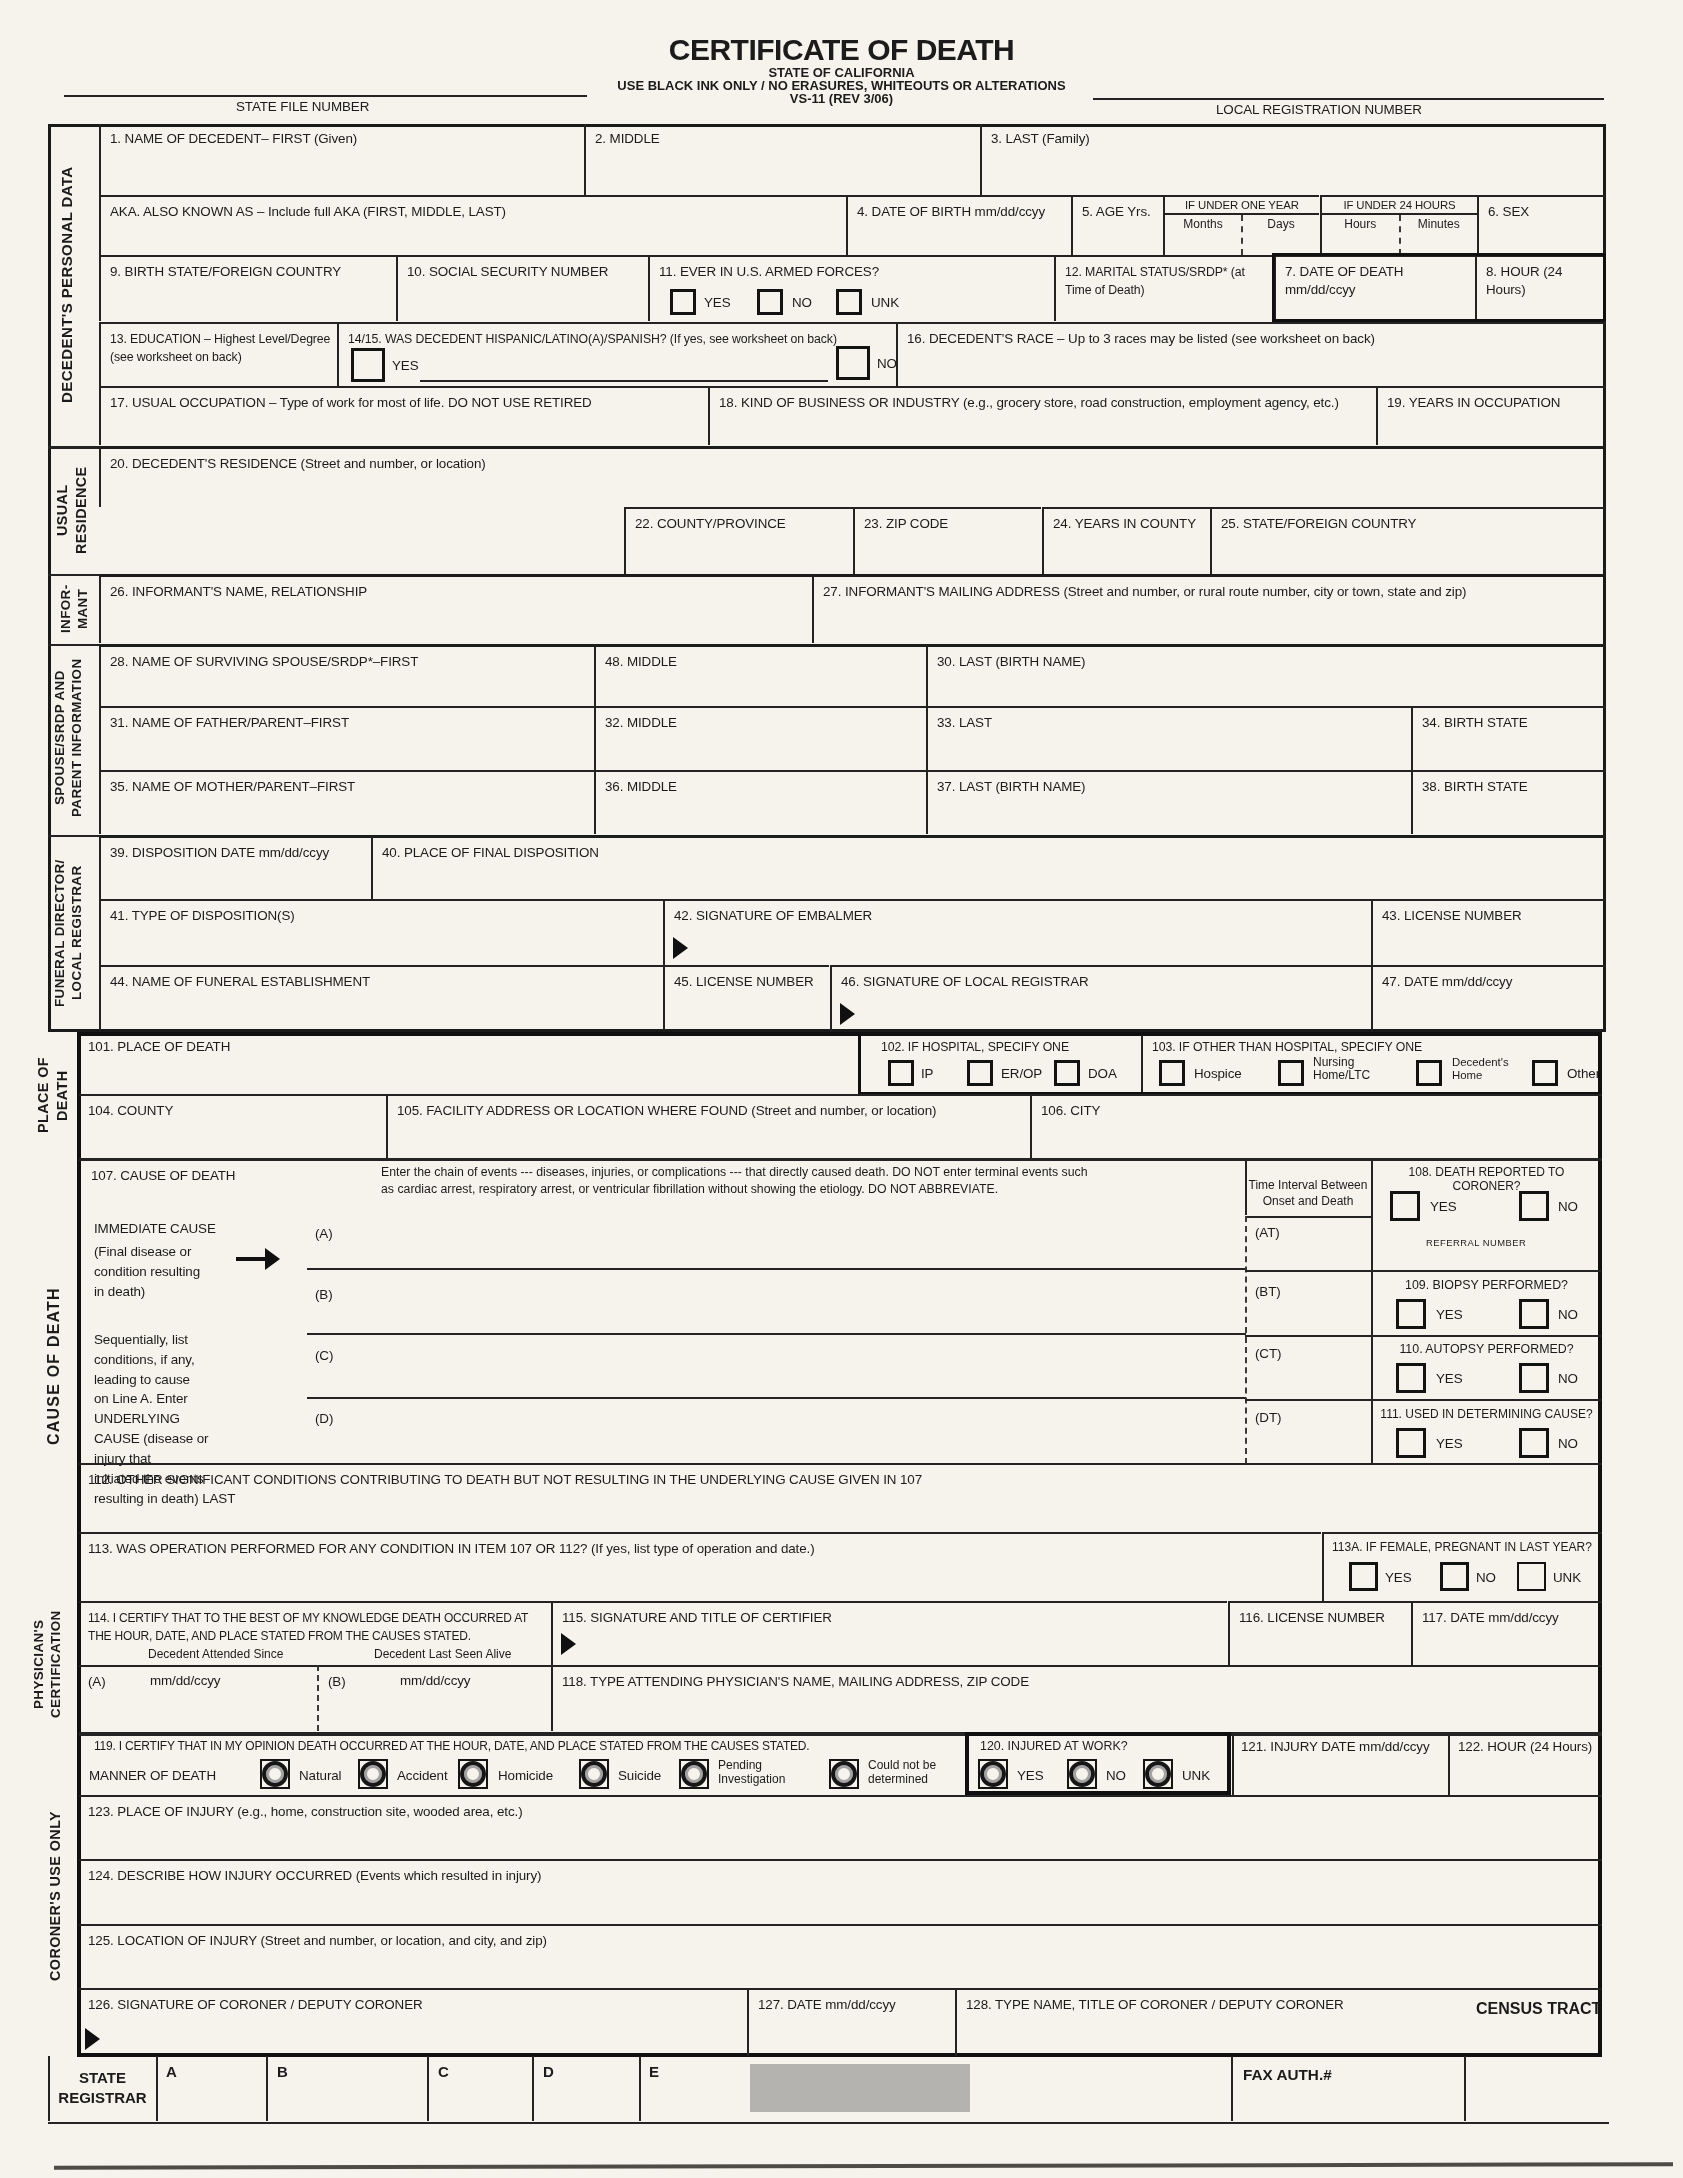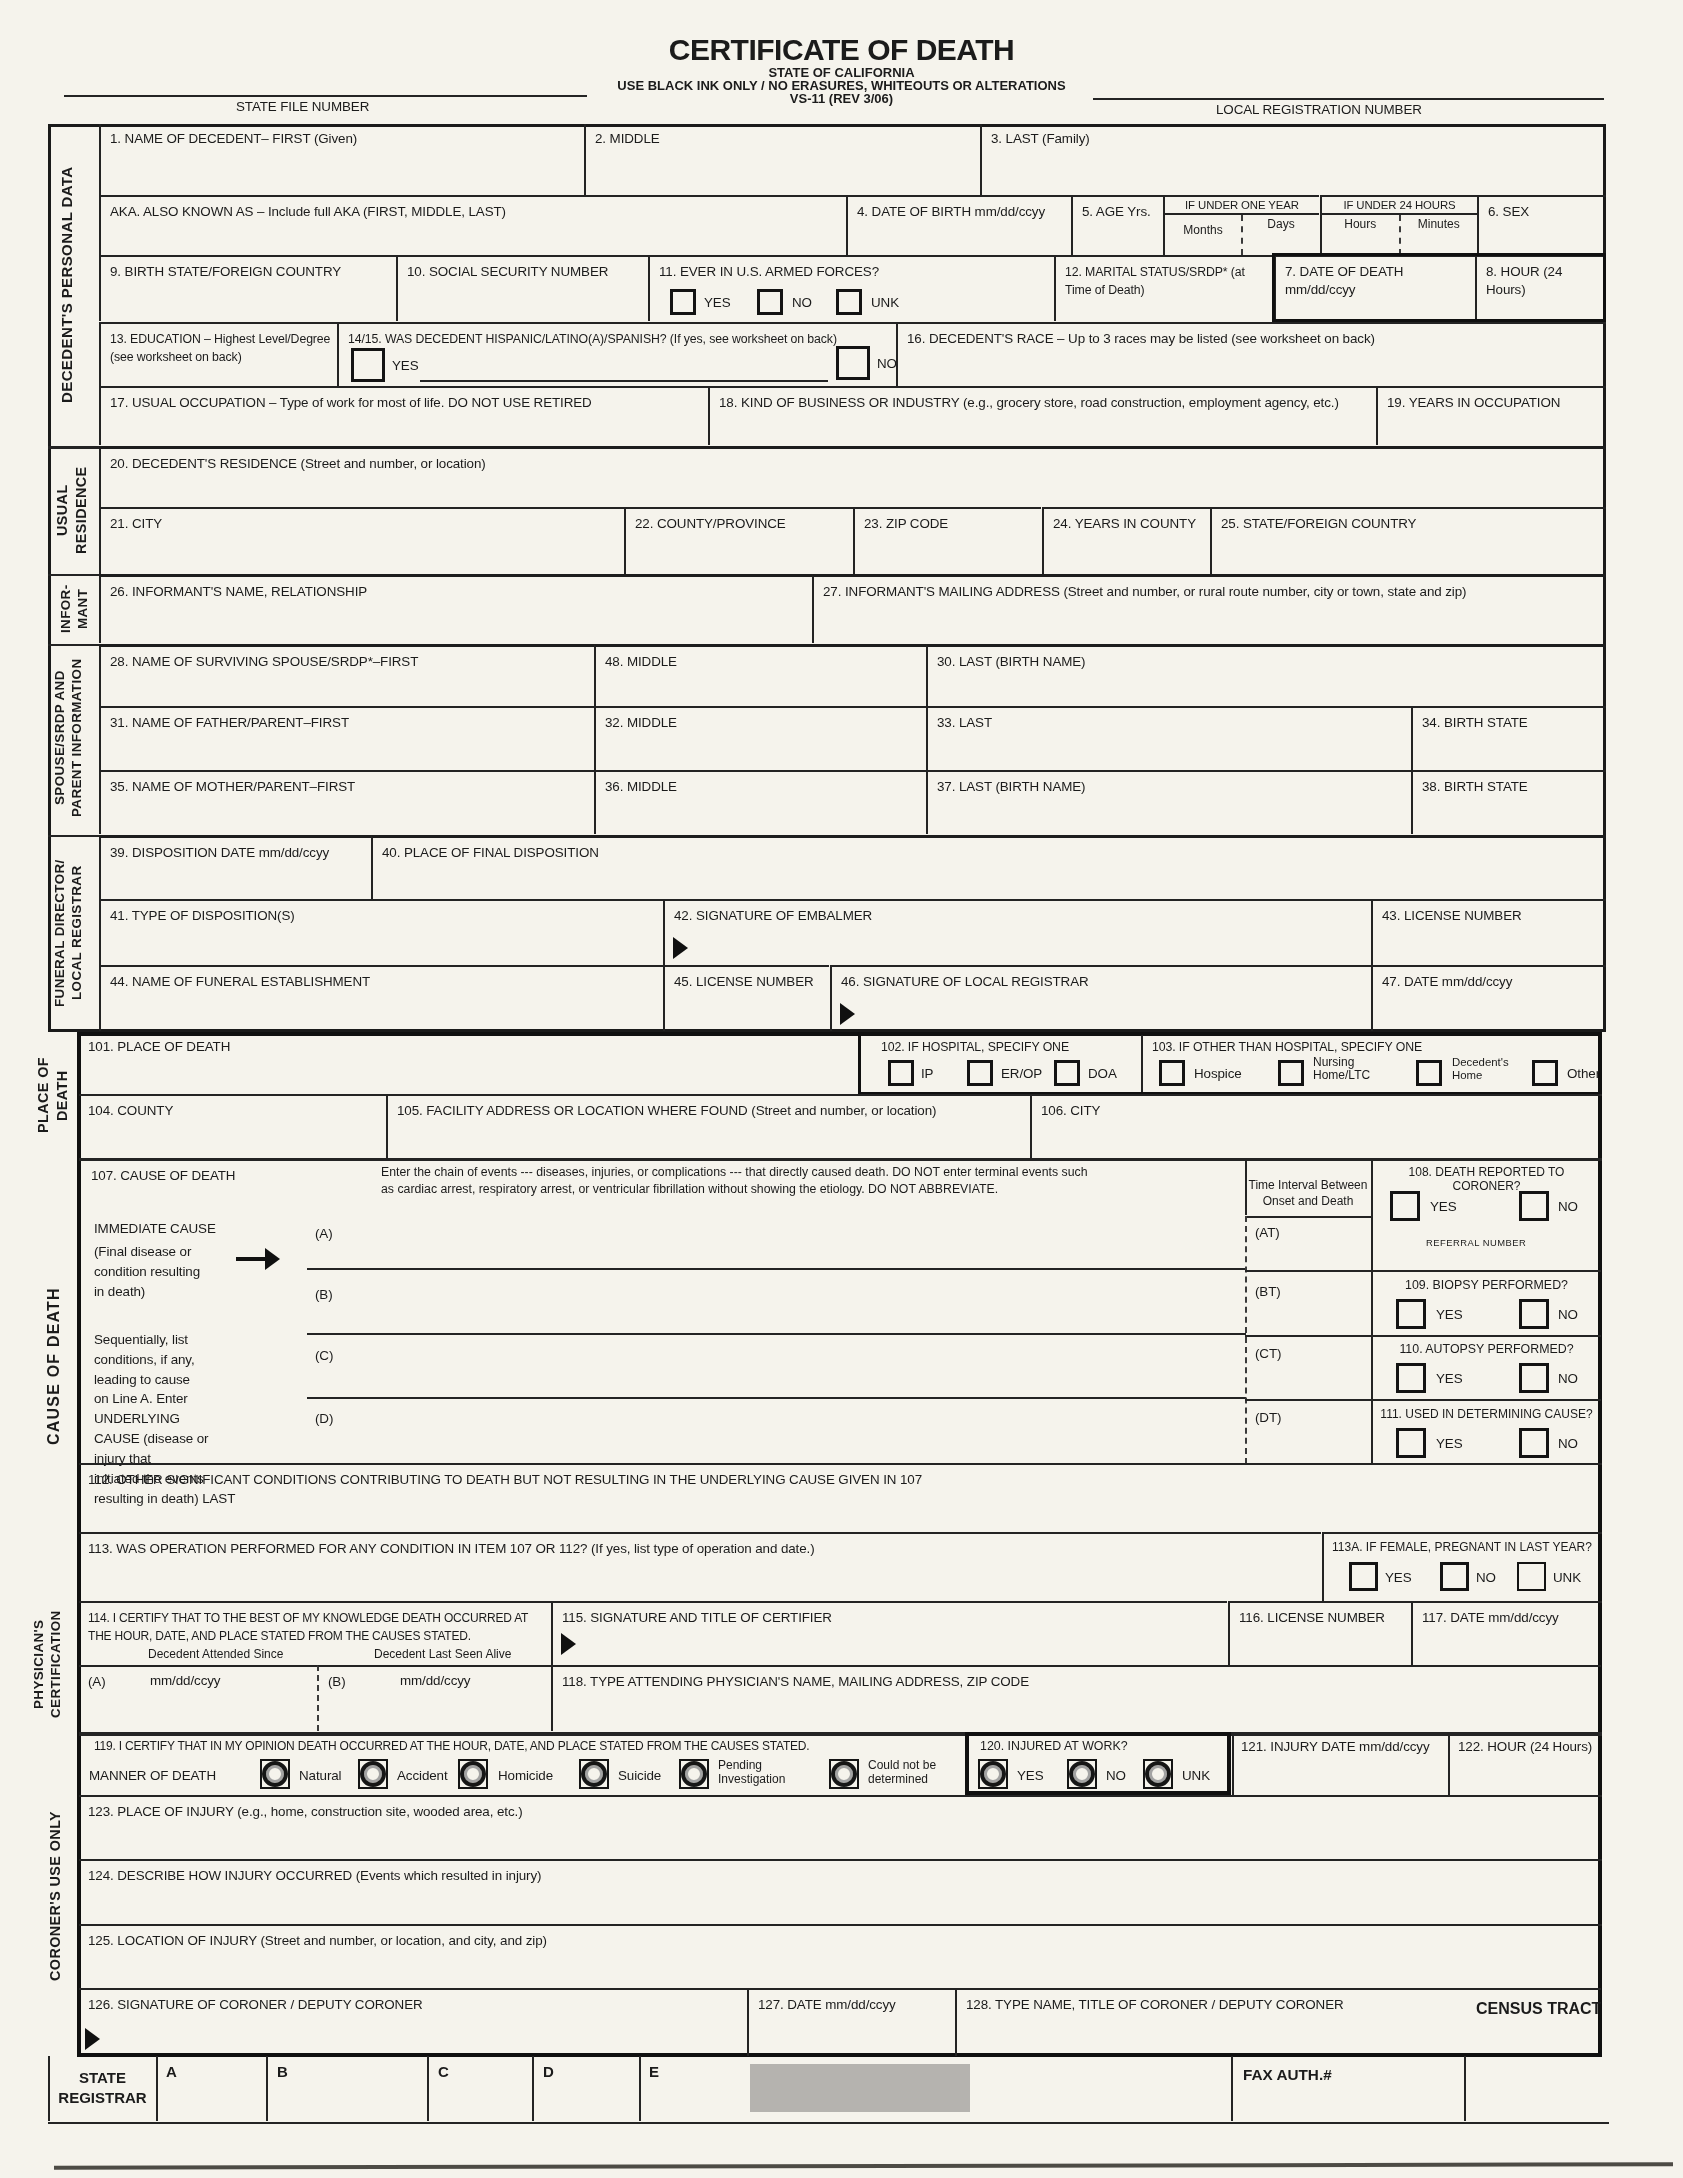--- a/index.html
+++ b/index.html
@@ -64,21 +64,21 @@
   <div class="cell bl" style="left:99px;top:124px;width:502px;height:71px"><span class="lbl">1. NAME OF DECEDENT– FIRST  (Given)</span></div>
   <div class="cell bl" style="left:584px;top:124px;width:396px;height:71px"><span class="lbl">2. MIDDLE</span></div>
   <div class="cell bl" style="left:980px;top:124px;width:626px;height:71px"><span class="lbl">3. LAST (Family)</span></div>
 
   <div class="cell bt bl" style="left:99px;top:195px;width:747px;height:60px"><span class="lbl">AKA. ALSO KNOWN AS – Include full AKA (FIRST, MIDDLE, LAST)</span></div>
   <div class="cell bt bl" style="left:846px;top:195px;width:225px;height:60px"><span class="lbl">4. DATE OF BIRTH  mm/dd/ccyy</span></div>
   <div class="cell bt bl" style="left:1071px;top:195px;width:92px;height:60px"><span class="lbl">5. AGE Yrs.</span></div>
   <div class="cell bt bl" style="left:1163px;top:195px;width:156px;height:60px;padding:0">
     <div class="lbl ctr" style="font-size:11.4px;border-bottom:2px solid #232323;padding:2px 0 1px">IF UNDER ONE YEAR</div>
     <div style="display:flex;height:40px">
-      <div class="ctr xs" style="flex:1;padding-top:8px">Months</div>
+      <div class="ctr xs" style="flex:1;padding-top:2px">Months</div>
       <div class="ctr xs" style="flex:1;padding-top:2px;border-left:2px dashed #3a3a3a">Days</div>
     </div>
   </div>
   <div class="cell bt bl" style="left:1320px;top:195px;width:157px;height:60px;padding:0">
     <div class="lbl ctr" style="font-size:11.4px;border-bottom:2px solid #232323;padding:2px 0 1px">IF UNDER 24 HOURS</div>
     <div style="display:flex;height:40px">
       <div class="ctr xs" style="flex:1;padding-top:2px">Hours</div>
       <div class="ctr xs" style="flex:1;padding-top:2px;border-left:2px dashed #3a3a3a">Minutes</div>
     </div>
   </div>
@@ -111,21 +111,20 @@
     <span class="abs lbl" style="left:538px;top:32px">NO</span>
   </div>
   <div class="cell bt bl" style="left:896px;top:322px;width:710px;height:64px"><span class="lbl">16. DECEDENT'S RACE – Up to 3 races may be listed (see worksheet on back)</span></div>
 
   <div class="cell bt bl" style="left:99px;top:386px;width:609px;height:59px"><span class="lbl">17. USUAL OCCUPATION – Type of work for most of life. DO NOT USE RETIRED</span></div>
   <div class="cell bt bl" style="left:708px;top:386px;width:668px;height:59px"><span class="lbl">18. KIND OF BUSINESS OR INDUSTRY (e.g., grocery store, road construction, employment agency, etc.)</span></div>
   <div class="cell bt bl" style="left:1376px;top:386px;width:230px;height:59px"><span class="lbl">19. YEARS IN OCCUPATION</span></div>
 
   <div class="cell bt3 bl" style="left:99px;top:446px;width:1507px;height:61px"><span class="lbl">20. DECEDENT'S RESIDENCE (Street and number, or location)</span></div>
 
-  <div class="cell bt bl" style="left:99px;top:507px;width:525px;height:67px"><span class="lbl">21. CITY</span></div>
   <div class="cell bt bl" style="left:624px;top:507px;width:230px;height:67px"><span class="lbl">22. COUNTY/PROVINCE</span></div>
   <div class="cell bt bl" style="left:853px;top:507px;width:188px;height:67px"><span class="lbl">23. ZIP CODE</span></div>
   <div class="cell bt bl" style="left:1042px;top:507px;width:168px;height:67px"><span class="lbl">24. YEARS IN COUNTY</span></div>
   <div class="cell bt bl" style="left:1210px;top:507px;width:396px;height:67px"><span class="lbl">25. STATE/FOREIGN COUNTRY</span></div>
 
   <div class="cell bt3 bl" style="left:99px;top:574px;width:713px;height:69px"><span class="lbl">26. INFORMANT'S NAME, RELATIONSHIP</span></div>
   <div class="cell bt3 bl" style="left:812px;top:574px;width:794px;height:69px"><span class="lbl">27. INFORMANT'S MAILING ADDRESS (Street and number, or rural route number, city or town, state and zip)</span></div>
 
   <div class="cell bt3 bl" style="left:99px;top:644px;width:495px;height:62px"><span class="lbl">28. NAME OF SURVIVING SPOUSE/SRDP*–FIRST</span></div>
   <div class="cell bt3 bl" style="left:594px;top:644px;width:332px;height:62px"><span class="lbl">48. MIDDLE</span></div>

